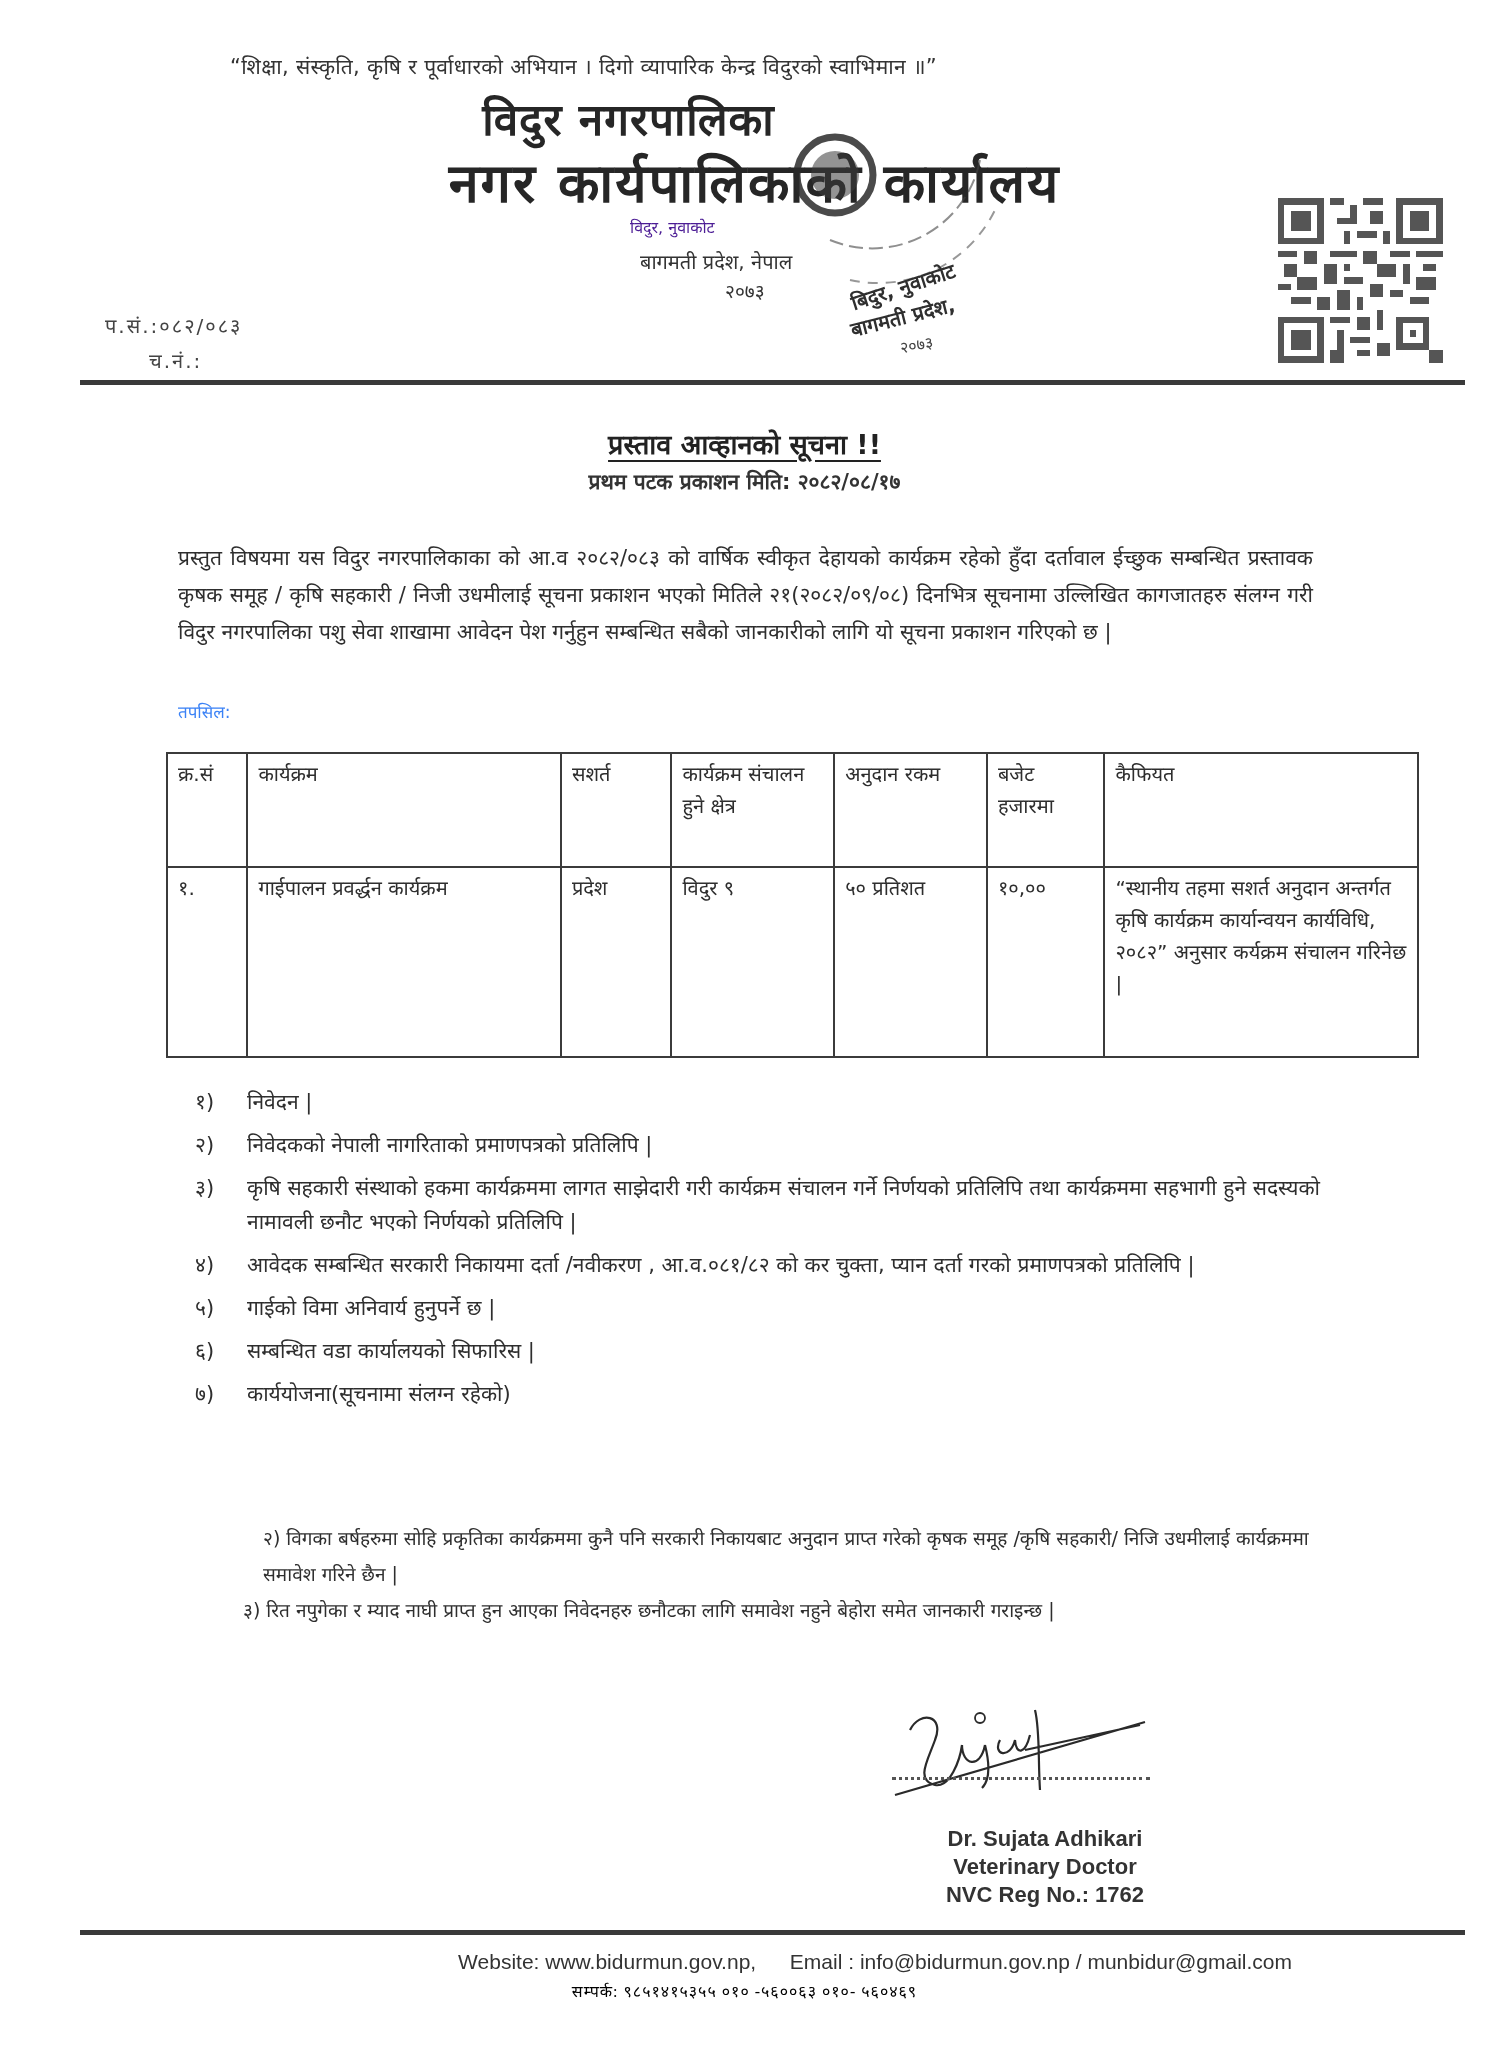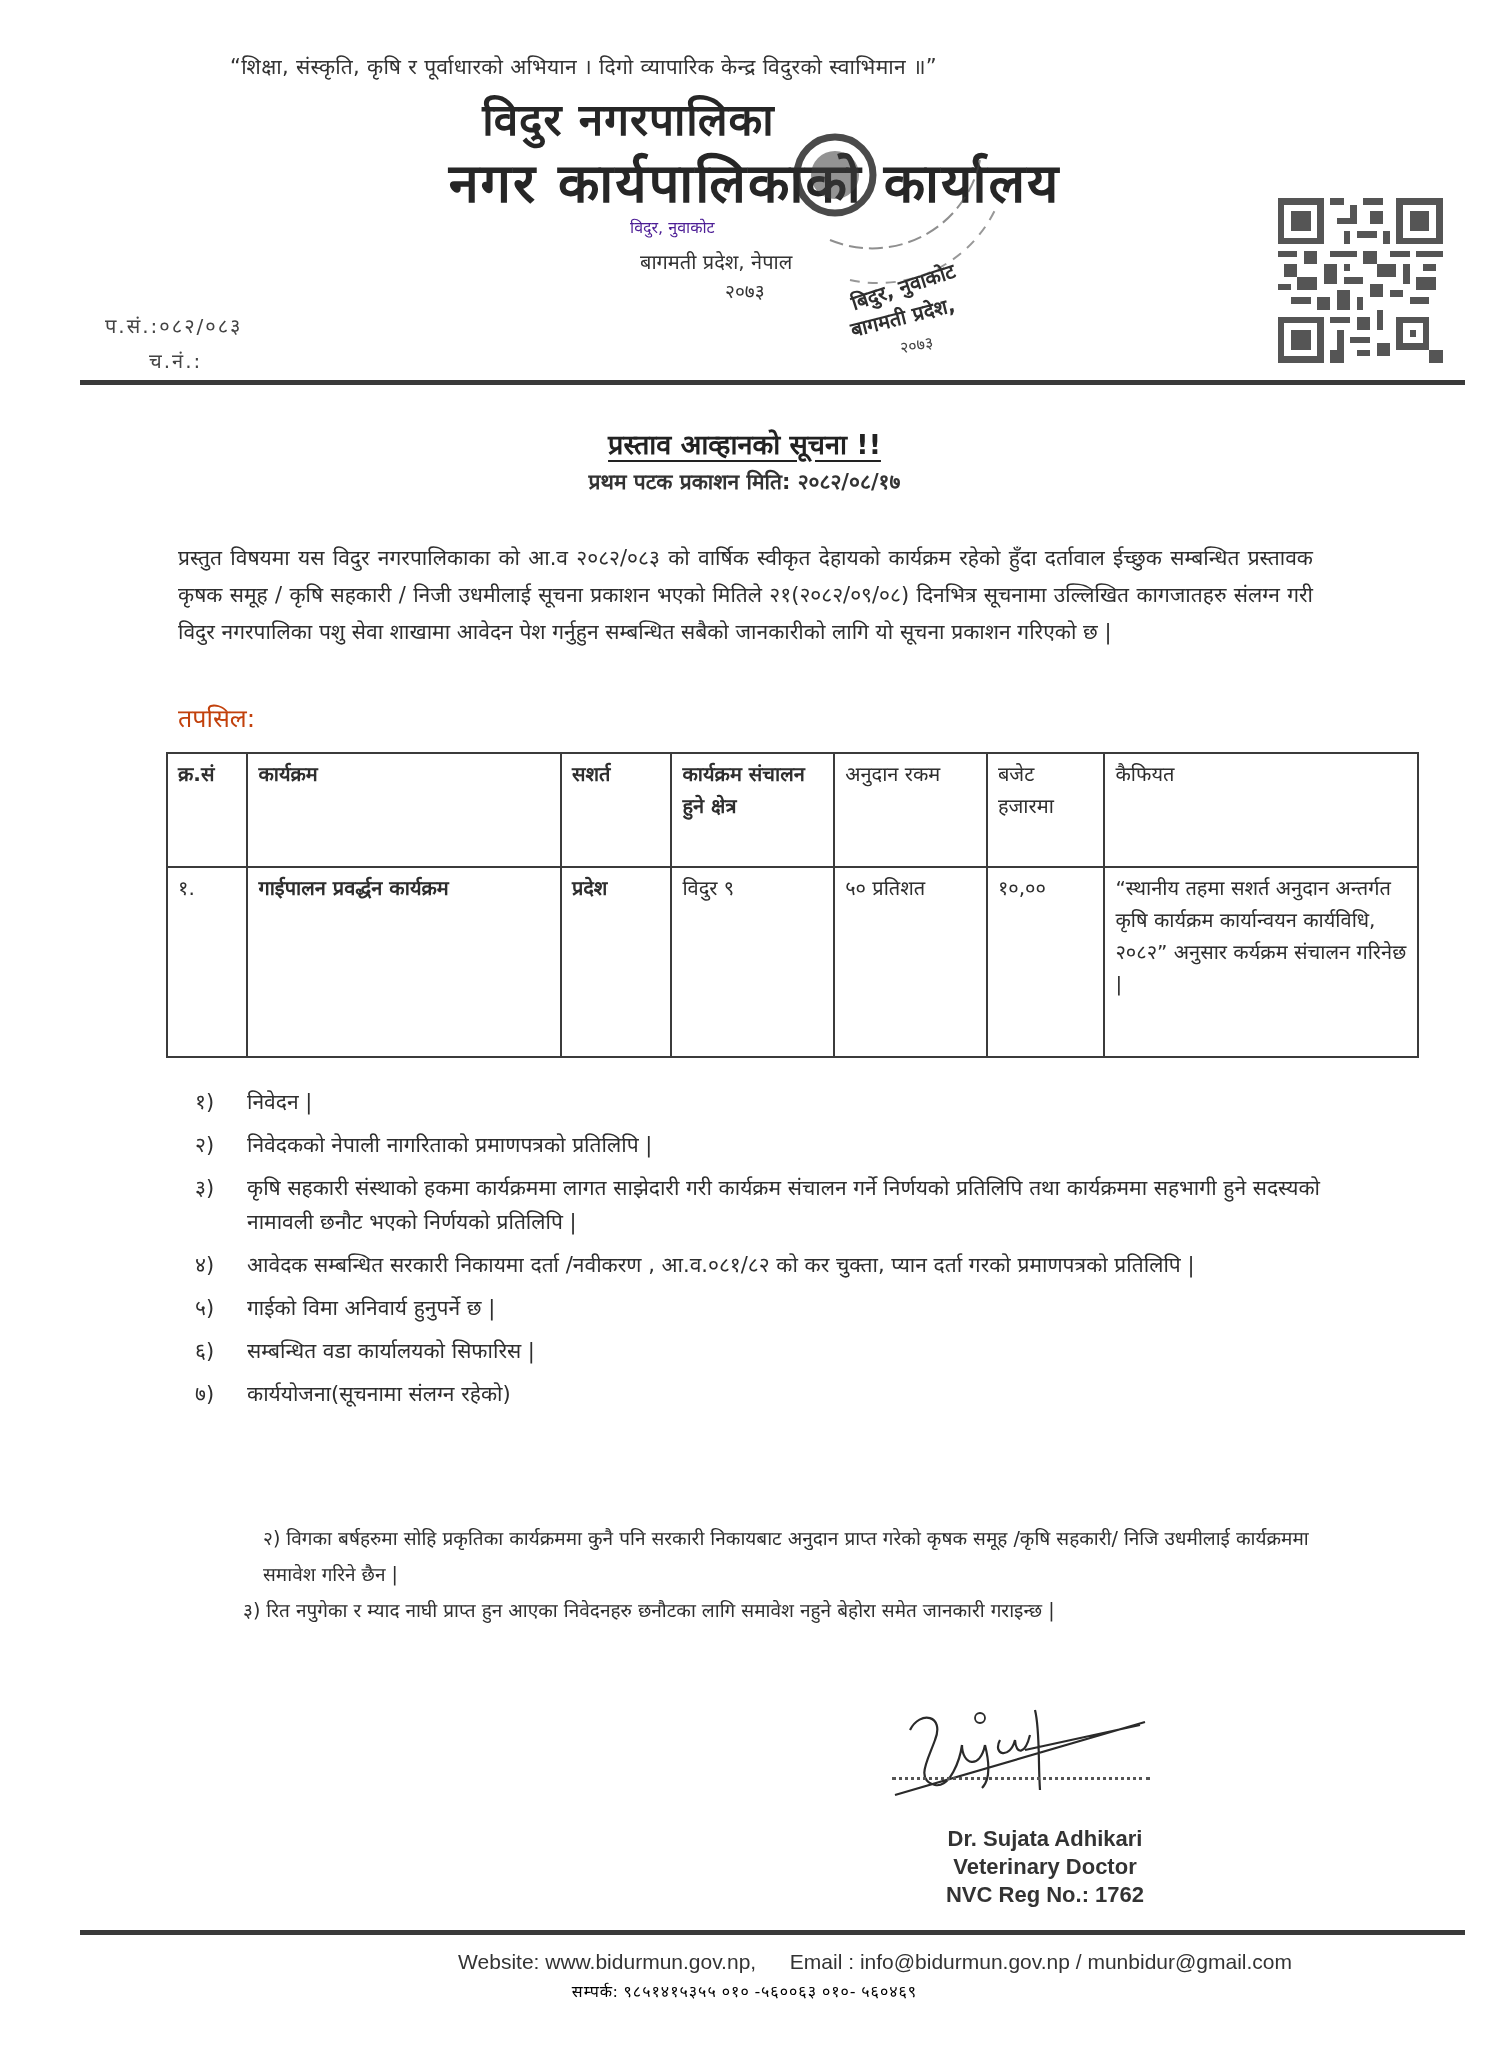--- a/index.html
+++ b/index.html
@@ -20,27 +20,27 @@
     .hr-bottom { left: 80px; top: 1930px; width: 1385px; height: 5px; background: #3a3a3a; }
 
     .seal { left: 780px; top: 130px; width: 230px; height: 230px; pointer-events: none; }
     .qr { left: 1275px; top: 198px; width: 170px; height: 165px; }
 
     .heading { left: 0; width: 1489px; top: 425px; text-align: center; font-size: 27px; font-weight: bold; color: #222; }
     .heading span { text-decoration: underline; text-underline-offset: 6px; }
     .subheading { left: 0; width: 1489px; top: 467px; text-align: center; font-size: 21px; font-weight: bold; color: #333; }
 
     .para { left: 178px; top: 540px; width: 1135px; font-size: 21px; line-height: 37px; color: #2e2e2e; text-align: justify; }
-    .tapsil { left: 178px; top: 700px; font-size: 25px; color: #c2410c; }
+    .tapsil { left: 178px; top: 700px; font-size: 17px; color: #3b82f6; }
 
     table.prog { position: absolute; left: 166px; top: 752px; width: 1253px; border-collapse: collapse; font-size: 20px; color: #2e2e2e; }
     table.prog th, table.prog td { border: 2px solid #3b3b3b; vertical-align: top; padding: 4px 10px; text-align: left; font-weight: normal; line-height: 32px; }
     table.prog th { height: 104px; }
     table.prog td { height: 180px; }
-    table.prog .bold { font-weight: bold; border-radius: 21px; }
+    table.prog .bold { font-weight: normal; border-radius: 21px; }
     .c1 { width: 58px; } .c2 { width: 290px; } .c3 { width: 88px; } .c4 { width: 140px; }
     .c5 { width: 130px; } .c6 { width: 95px; } .c7 { width: 290px; }
     .remark { text-align: justify; text-align-last: left; }
 
     .reqs { left: 195px; top: 1085px; width: 1150px; font-size: 21px; color: #2e2e2e; }
     .req { display: flex; line-height: 34px; margin-bottom: 9px; }
     .req .num { width: 52px; flex: none; }
     .req .txt { flex: 1; }
 
     .notes { left: 178px; top: 1520px; width: 1150px; font-size: 19px; color: #2e2e2e; line-height: 36px; }

